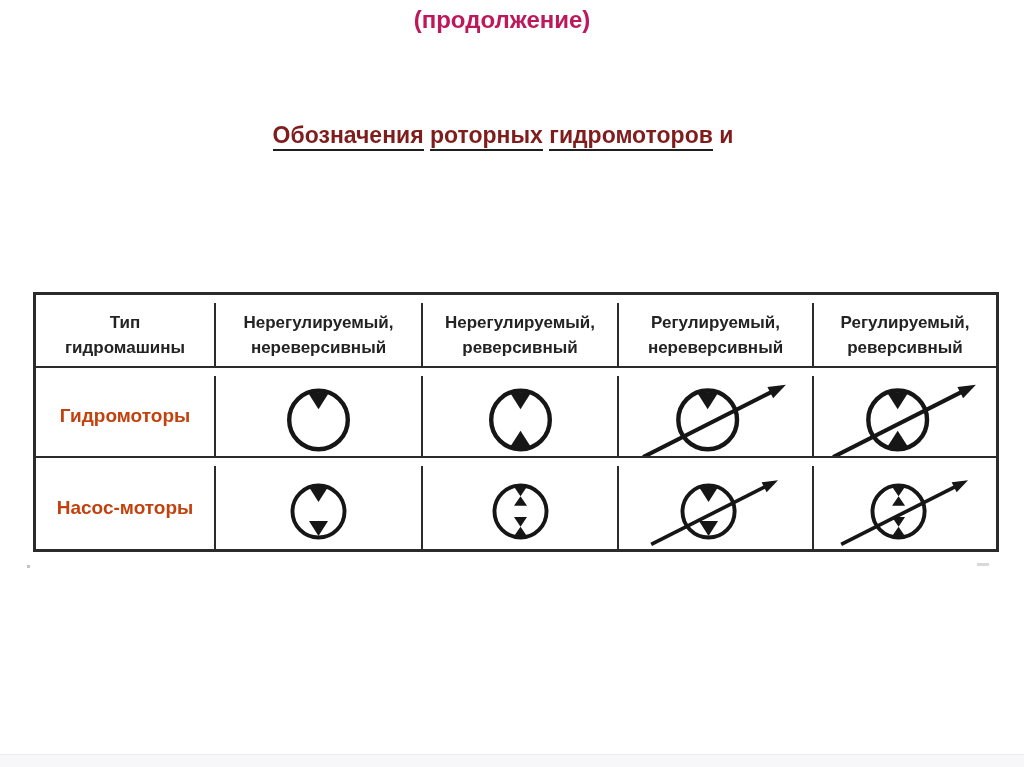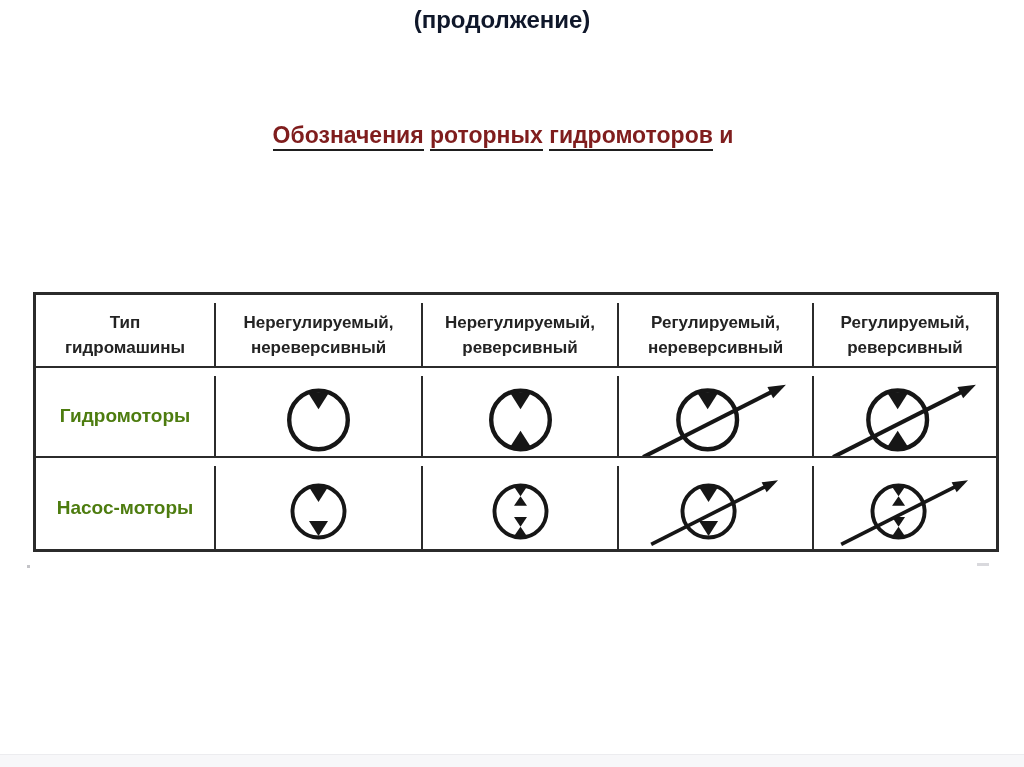--- a/index.html
+++ b/index.html
@@ -5,21 +5,21 @@
   html,body{margin:0;padding:0;}
   body{
     width:1024px;height:767px;background:#ffffff;overflow:hidden;position:relative;
     font-family:"Liberation Sans","DejaVu Sans",sans-serif;
     -webkit-font-smoothing:antialiased;
   }
   .slide{position:absolute;inset:0;background:#ffffff;}
 
   .title{
     position:absolute;top:4px;left:0;width:1004px;
-    text-align:center;font-size:24px;font-weight:bold;color:#0f172a;line-height:32px;
+    text-align:center;font-size:24px;font-weight:bold;color:#be185d;line-height:32px;
   }
   .subtitle{
     position:absolute;top:121px;left:0;width:1006px;text-align:center;
     font-size:23px;font-weight:bold;color:#7f1d1d;
   }
   .sub-line{height:31px;line-height:29px;}
   .u{border-bottom:2px solid #1e1e1e;padding-bottom:1px;display:inline-block;line-height:26px;}
   .sub-line .plain{display:inline-block;line-height:26px;}
 
   .tbl{
@@ -34,21 +34,21 @@
     display:flex;align-items:center;justify-content:center;
     box-sizing:border-box;overflow:hidden;margin-top:8px;
   }
   .cell.c5{border-right:none;}
   .cell.r3{border-bottom:none;}
   .head{
     font-size:17px;font-weight:bold;color:#232323;text-align:center;
     line-height:25px;white-space:pre-line;
   }
   .rowlabel{
-    font-size:19px;font-weight:bold;color:#4d7c0f;text-align:center;
+    font-size:19px;font-weight:bold;color:#c2410c;text-align:center;
   }
   .r2 svg{height:90px;}
   .r3 svg{height:80px;}
 
   .mark{position:absolute;background:#c4c4c8;}
   .mark-left{left:27px;top:565px;width:3px;height:3px;}
   .mark-right{left:977px;top:563px;width:12px;height:3px;background:#d9d9dd;}
   .bottom-strip{
     position:absolute;left:0;bottom:0;width:1024px;height:12px;
     background:#f7f7f9;border-top:1px solid #ececef;

